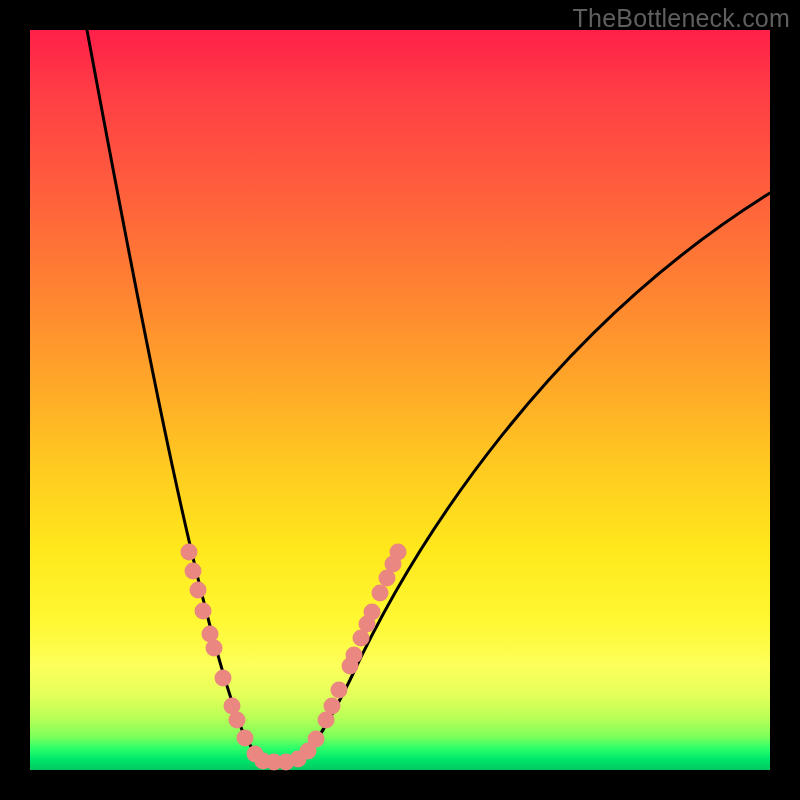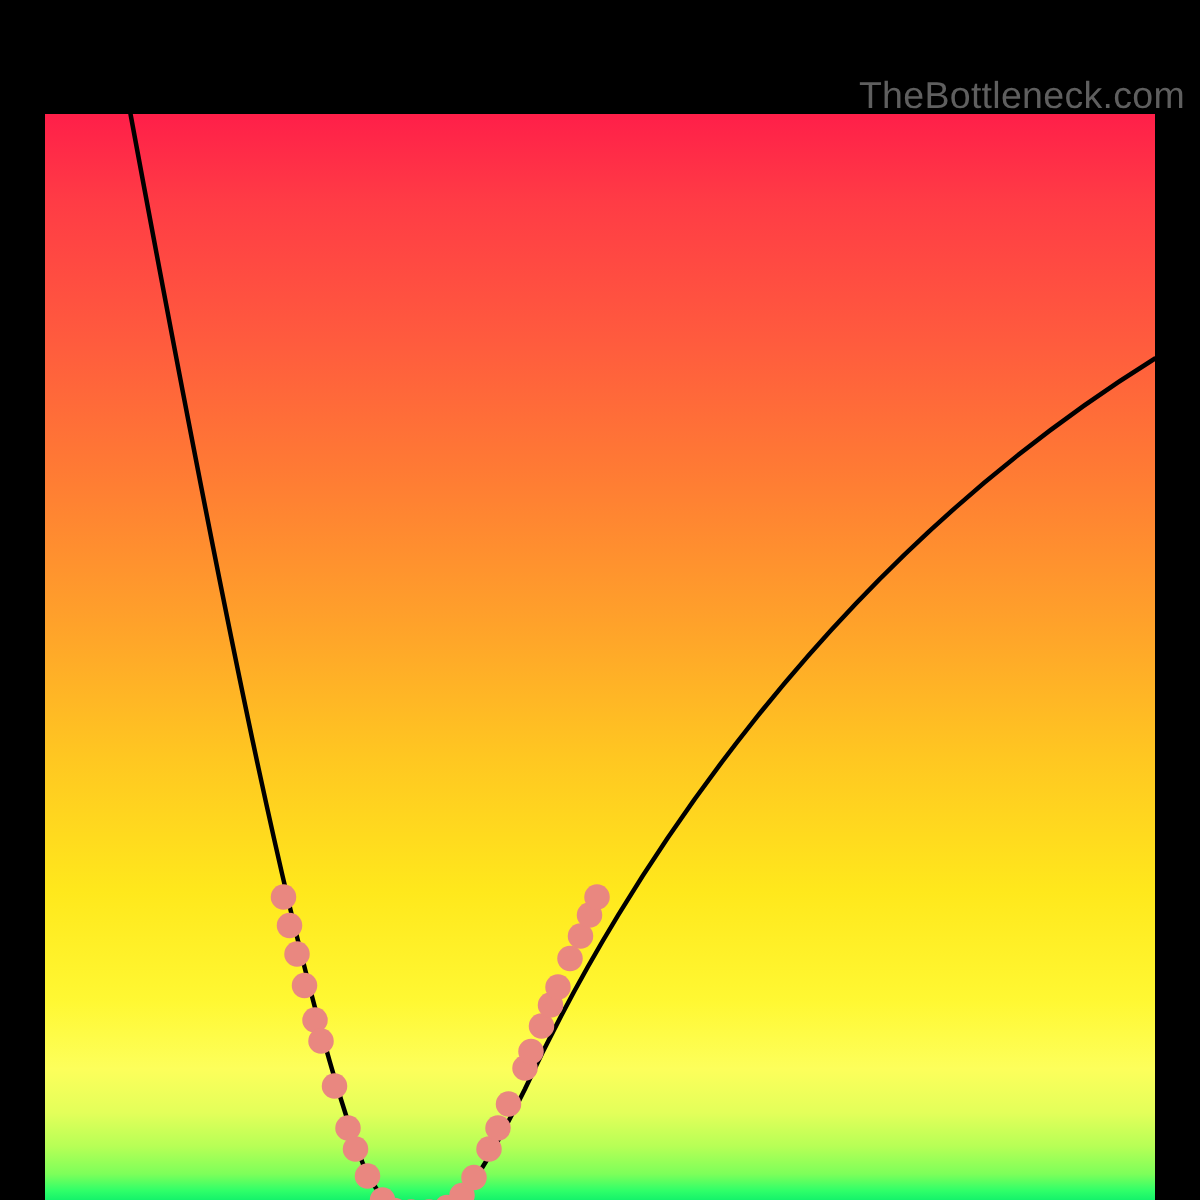--- a/index.html
+++ b/index.html
@@ -11,21 +11,20 @@
     background: #000;
     font-family: Arial, Helvetica, sans-serif;
   }
   .frame {
     position: absolute;
     top: 0;
     left: 0;
     width: 800px;
     height: 593px;
     background: #000;
-    margin-top: 46px;
   }
   .plot {
     position: absolute;
     top: 30px;
     left: 30px;
     width: 740px;
     height: 740px;
     
     background: linear-gradient(to bottom,
       #ff1f49 0%,

